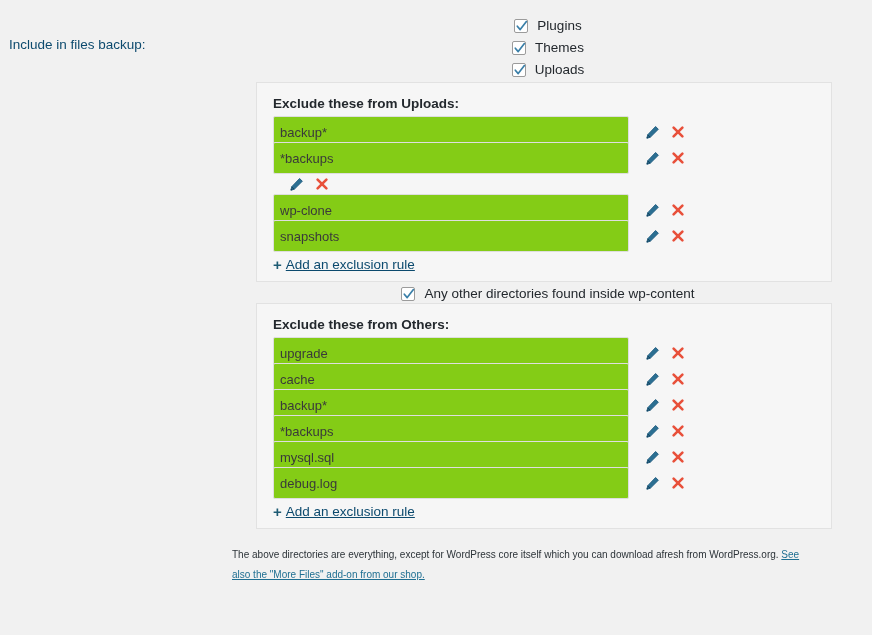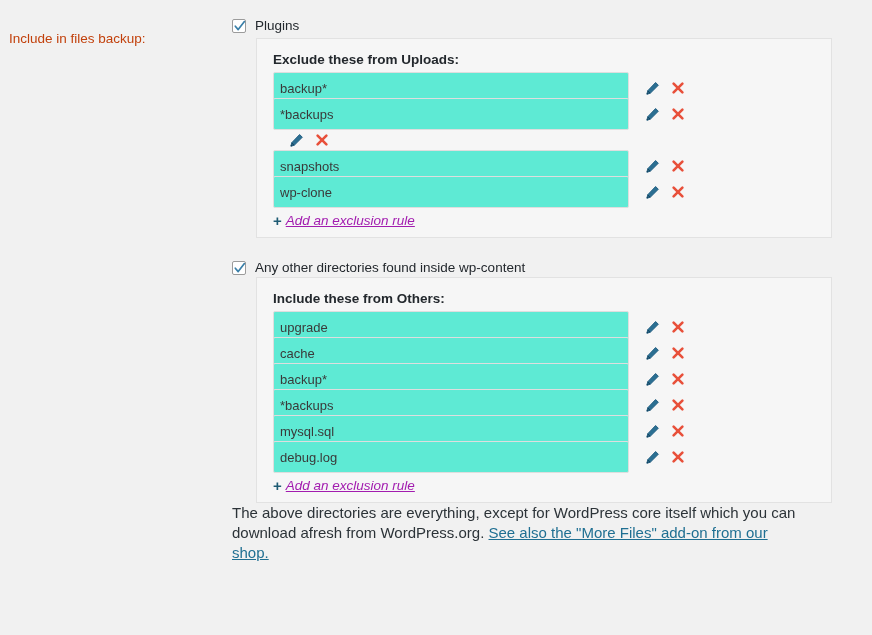--- a/index.html
+++ b/index.html
@@ -19,41 +19,42 @@
   .page {
     position: relative;
     width: 872px;
     height: 635px;
   }
 
   
   .row-label {
     position: absolute;
     left: 9px;
-    top: 31px;
+    top: 37px;
     font-size: 13.5px;
-    color: #c2410c;
+    color: #0c4a6e;
     font-weight: 400;
     white-space: nowrap;
   }
 
   
   .content {
     position: absolute;
     left: 232px;
     top: 16px;
     width: 632px;
   }
 
   
   .cb-row {
     display: flex;
     align-items: center;
     height: 19px;
     margin-bottom: 3px;
+    justify-content: center;
   }
   .cbox {
     width: 14px;
     height: 14px;
     box-sizing: border-box;
     border: 1px solid #9b9b9b;
     background: #fff;
     border-radius: 2px;
     position: relative;
     flex: 0 0 auto;
@@ -96,21 +97,21 @@
     align-items: center;
     height: 26px;
     padding-left: 16px;
   }
   .rule-input {
     flex: 0 0 auto;
     width: 356px;
     height: 28px;
     box-sizing: border-box;
     border: 1px solid #dedede;
-    background: #5eead4;
+    background: #84cc16;
     color: #3a3a3a;
     font-family: "Liberation Sans", sans-serif;
     font-size: 13px;
     line-height: 20px;
     padding: 15px 6px;
     border-radius: 2px;
     outline: none;
   }
   .icon-btn {
     width: 16px;
@@ -131,37 +132,36 @@
   }
   .plus {
     font-size: 15px;
     font-weight: bold;
     color: #1e5b73;
     line-height: 12px;
     margin-right: 4px;
   }
   .addrule-link {
     font-size: 13.5px;
-    color: #a21caf;
+    color: #0c4a6e;
     text-decoration: underline;
     cursor: pointer;
-    font-style: italic;
   }
 
   
   .cb-row.other {
-    margin-top: 20px;
+    margin-top: 2px;
     margin-bottom: 0;
   }
 
   
   .note {
-    margin-top: 0;
+    margin-top: 16px;
     width: 572px;
-    font-size: 15px;
+    font-size: 10px;
     line-height: 20px;
     color: #2c3338;
   }
   .note a {
     color: #1f6f92;
     text-decoration: underline;
     cursor: pointer;
   }
 </style>
 </head>
@@ -175,20 +175,36 @@
 
     <div id="cb-group">
         <div class="cb-row">
           <span class="cbox">
             <svg width="14" height="15" viewBox="0 0 14 15">
               <path d="M2.3 7.2 L5.2 10.6 L11.4 2.6" fill="none" stroke="#3a7fa8" stroke-width="1.7" stroke-linecap="round" stroke-linejoin="round"></path>
             </svg>
           </span>
           <span class="cb-label">Plugins</span>
         </div>
+        <div class="cb-row">
+          <span class="cbox">
+            <svg width="14" height="15" viewBox="0 0 14 15">
+              <path d="M2.3 7.2 L5.2 10.6 L11.4 2.6" fill="none" stroke="#3a7fa8" stroke-width="1.7" stroke-linecap="round" stroke-linejoin="round"></path>
+            </svg>
+          </span>
+          <span class="cb-label">Themes</span>
+        </div>
+        <div class="cb-row">
+          <span class="cbox">
+            <svg width="14" height="15" viewBox="0 0 14 15">
+              <path d="M2.3 7.2 L5.2 10.6 L11.4 2.6" fill="none" stroke="#3a7fa8" stroke-width="1.7" stroke-linecap="round" stroke-linejoin="round"></path>
+            </svg>
+          </span>
+          <span class="cb-label">Uploads</span>
+        </div>
       </div>
 
     <div class="panel">
       <div class="panel-title">Exclude these from Uploads:</div>
       <div class="rules" id="uploads-rules">
           <div class="rule-row">
             <input class="rule-input" type="text" readonly="" value="backup*" style="">
             <span class="icon-btn icon-pencil">
               <svg width="15" height="15" viewBox="0 0 16 16">
                 <path d="M11.3 1.6 L14.2 4.5 L5.6 13.1 L2.0 14.1 L2.9 10.4 Z" fill="#2b6f92" stroke="#1f5c80" stroke-width="1"></path>
@@ -225,36 +241,36 @@
                 <path d="M2.0 14.1 L3.6 12.5" stroke="#15425c" stroke-width="1.1"></path>
               </svg>
             </span>
             <span class="icon-btn icon-x">
               <svg width="14" height="14" viewBox="0 0 14 14">
                 <path d="M2.6 2.6 L11.4 11.4 M11.4 2.6 L2.6 11.4" stroke="#e8503a" stroke-width="2.6" stroke-linecap="round"></path>
               </svg>
             </span>
           </div>
           <div class="rule-row">
+            <input class="rule-input" type="text" readonly="" value="wp-clone" style="">
+            <span class="icon-btn icon-pencil">
+              <svg width="15" height="15" viewBox="0 0 16 16">
+                <path d="M11.3 1.6 L14.2 4.5 L5.6 13.1 L2.0 14.1 L2.9 10.4 Z" fill="#2b6f92" stroke="#1f5c80" stroke-width="1"></path>
+                <path d="M2.9 10.4 L5.6 13.1" stroke="#15425c" stroke-width="1"></path>
+                <path d="M2.0 14.1 L3.6 12.5" stroke="#15425c" stroke-width="1.1"></path>
+              </svg>
+            </span>
+            <span class="icon-btn icon-x">
+              <svg width="14" height="14" viewBox="0 0 14 14">
+                <path d="M2.6 2.6 L11.4 11.4 M11.4 2.6 L2.6 11.4" stroke="#e8503a" stroke-width="2.6" stroke-linecap="round"></path>
+              </svg>
+            </span>
+          </div>
+          <div class="rule-row">
             <input class="rule-input" type="text" readonly="" value="snapshots" style="">
-            <span class="icon-btn icon-pencil">
-              <svg width="15" height="15" viewBox="0 0 16 16">
-                <path d="M11.3 1.6 L14.2 4.5 L5.6 13.1 L2.0 14.1 L2.9 10.4 Z" fill="#2b6f92" stroke="#1f5c80" stroke-width="1"></path>
-                <path d="M2.9 10.4 L5.6 13.1" stroke="#15425c" stroke-width="1"></path>
-                <path d="M2.0 14.1 L3.6 12.5" stroke="#15425c" stroke-width="1.1"></path>
-              </svg>
-            </span>
-            <span class="icon-btn icon-x">
-              <svg width="14" height="14" viewBox="0 0 14 14">
-                <path d="M2.6 2.6 L11.4 11.4 M11.4 2.6 L2.6 11.4" stroke="#e8503a" stroke-width="2.6" stroke-linecap="round"></path>
-              </svg>
-            </span>
-          </div>
-          <div class="rule-row">
-            <input class="rule-input" type="text" readonly="" value="wp-clone" style="">
             <span class="icon-btn icon-pencil">
               <svg width="15" height="15" viewBox="0 0 16 16">
                 <path d="M11.3 1.6 L14.2 4.5 L5.6 13.1 L2.0 14.1 L2.9 10.4 Z" fill="#2b6f92" stroke="#1f5c80" stroke-width="1"></path>
                 <path d="M2.9 10.4 L5.6 13.1" stroke="#15425c" stroke-width="1"></path>
                 <path d="M2.0 14.1 L3.6 12.5" stroke="#15425c" stroke-width="1.1"></path>
               </svg>
             </span>
             <span class="icon-btn icon-x">
               <svg width="14" height="14" viewBox="0 0 14 14">
                 <path d="M2.6 2.6 L11.4 11.4 M11.4 2.6 L2.6 11.4" stroke="#e8503a" stroke-width="2.6" stroke-linecap="round"></path>
@@ -271,21 +287,21 @@
     <div class="cb-row other">
       <span class="cbox">
         <svg width="14" height="15" viewBox="0 0 14 15">
           <path d="M2.3 7.2 L5.2 10.6 L11.4 2.6" fill="none" stroke="#3a7fa8" stroke-width="1.7" stroke-linecap="round" stroke-linejoin="round"></path>
         </svg>
       </span>
       <span class="cb-label">Any other directories found inside wp-content</span>
     </div>
 
     <div class="panel">
-      <div class="panel-title">Include these from Others:</div>
+      <div class="panel-title">Exclude these from Others:</div>
       <div class="rules" id="others-rules">
           <div class="rule-row">
             <input class="rule-input" type="text" readonly="" value="upgrade" style="">
             <span class="icon-btn icon-pencil">
               <svg width="15" height="15" viewBox="0 0 16 16">
                 <path d="M11.3 1.6 L14.2 4.5 L5.6 13.1 L2.0 14.1 L2.9 10.4 Z" fill="#2b6f92" stroke="#1f5c80" stroke-width="1"></path>
                 <path d="M2.9 10.4 L5.6 13.1" stroke="#15425c" stroke-width="1"></path>
                 <path d="M2.0 14.1 L3.6 12.5" stroke="#15425c" stroke-width="1.1"></path>
               </svg>
             </span>

